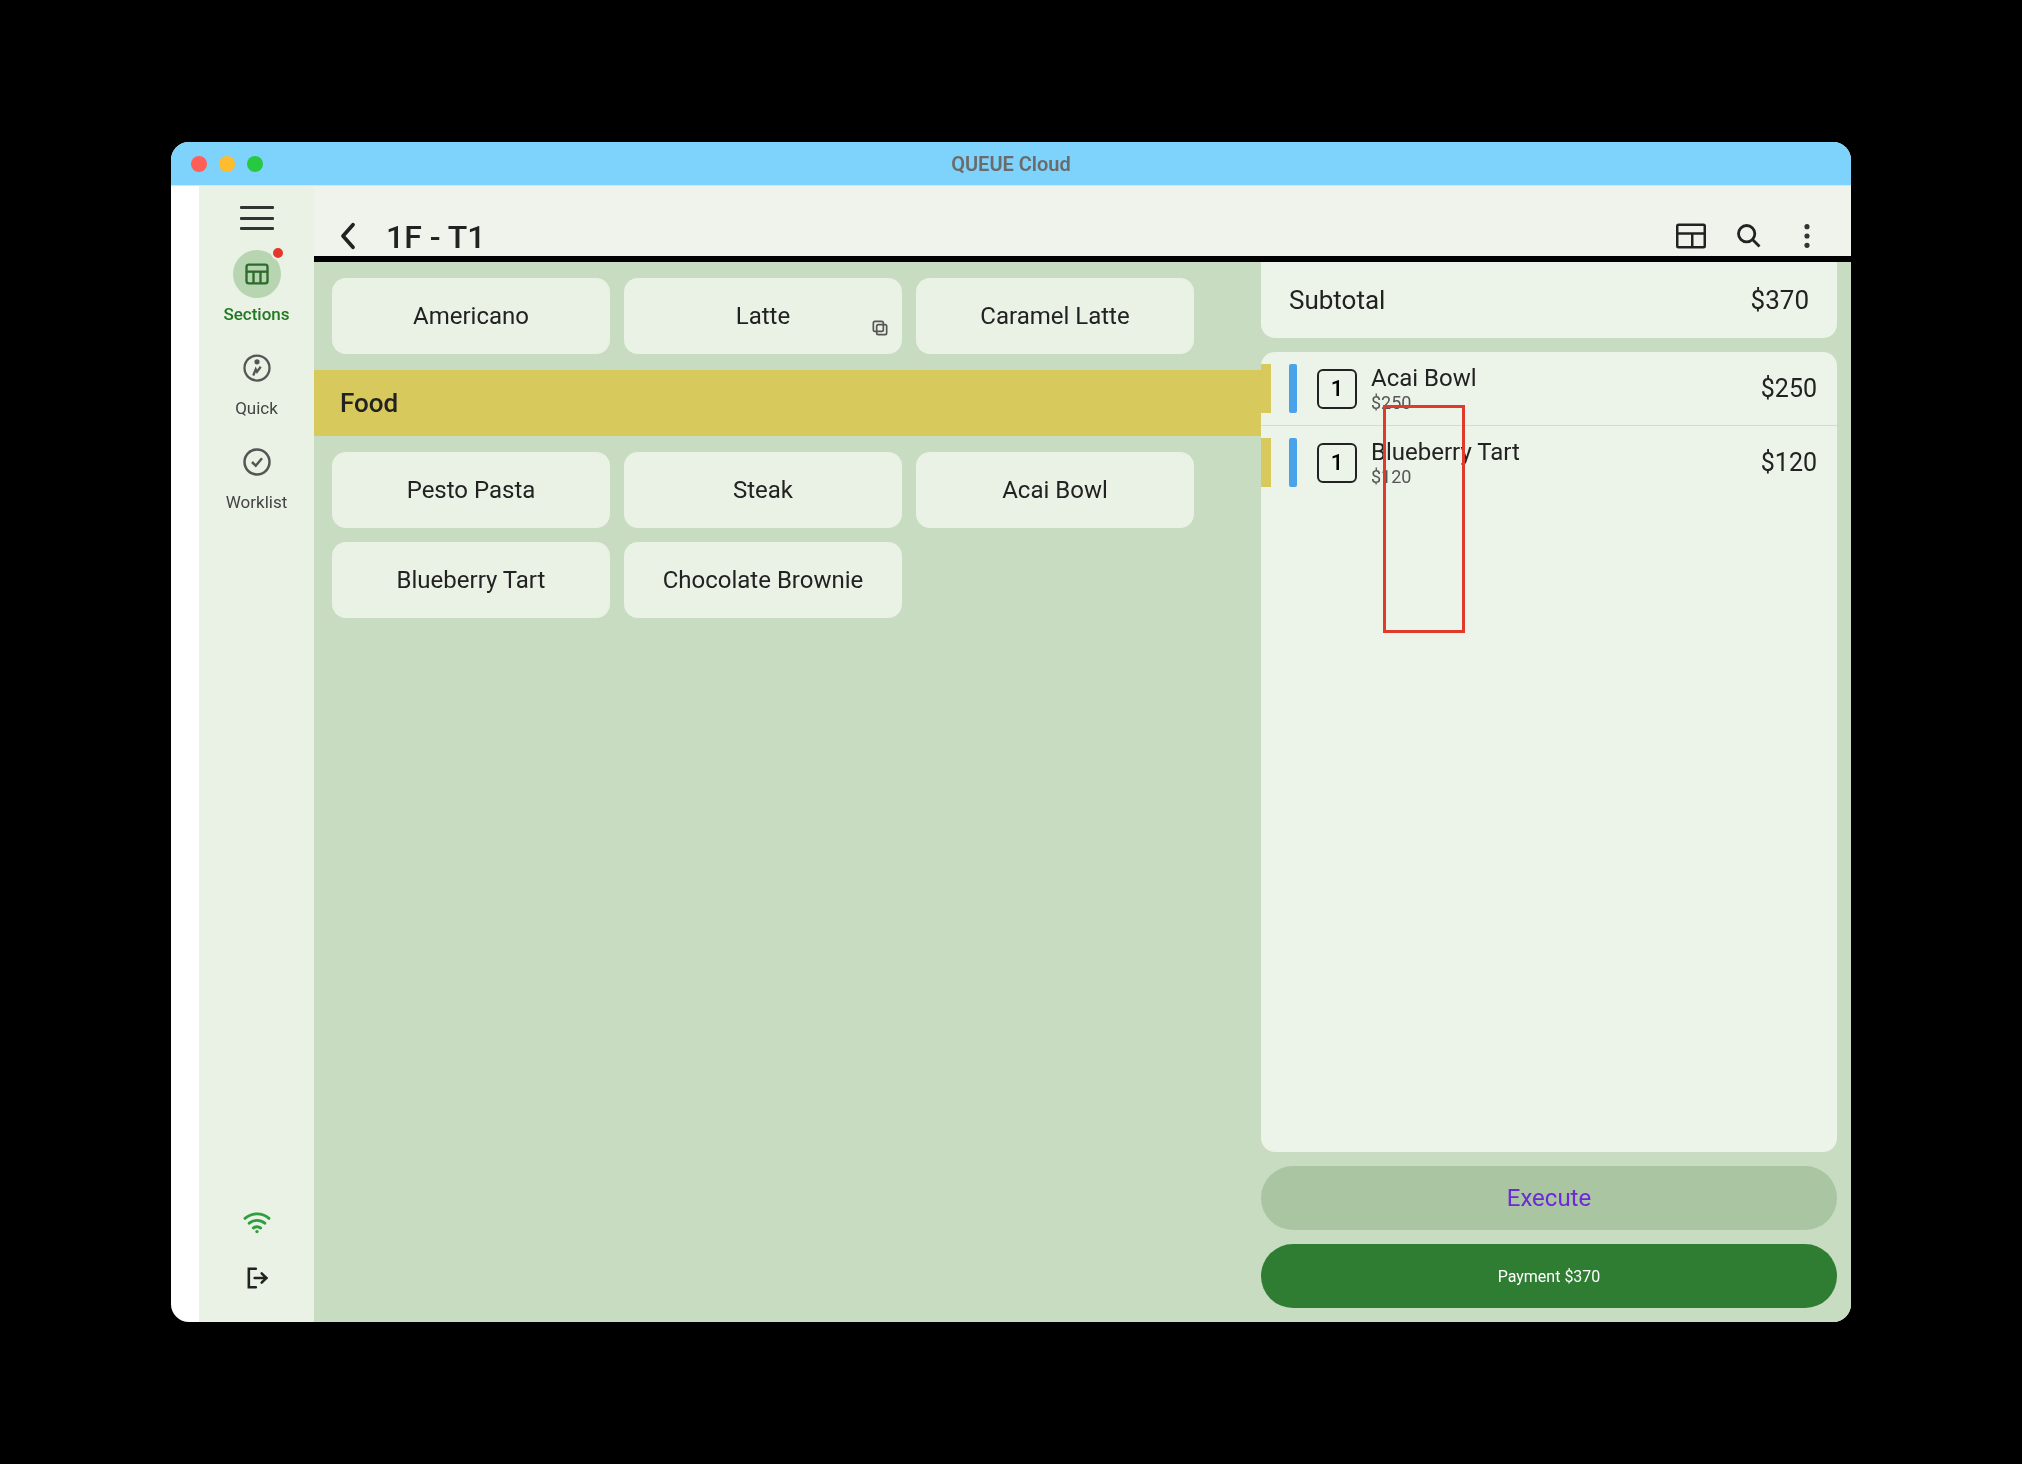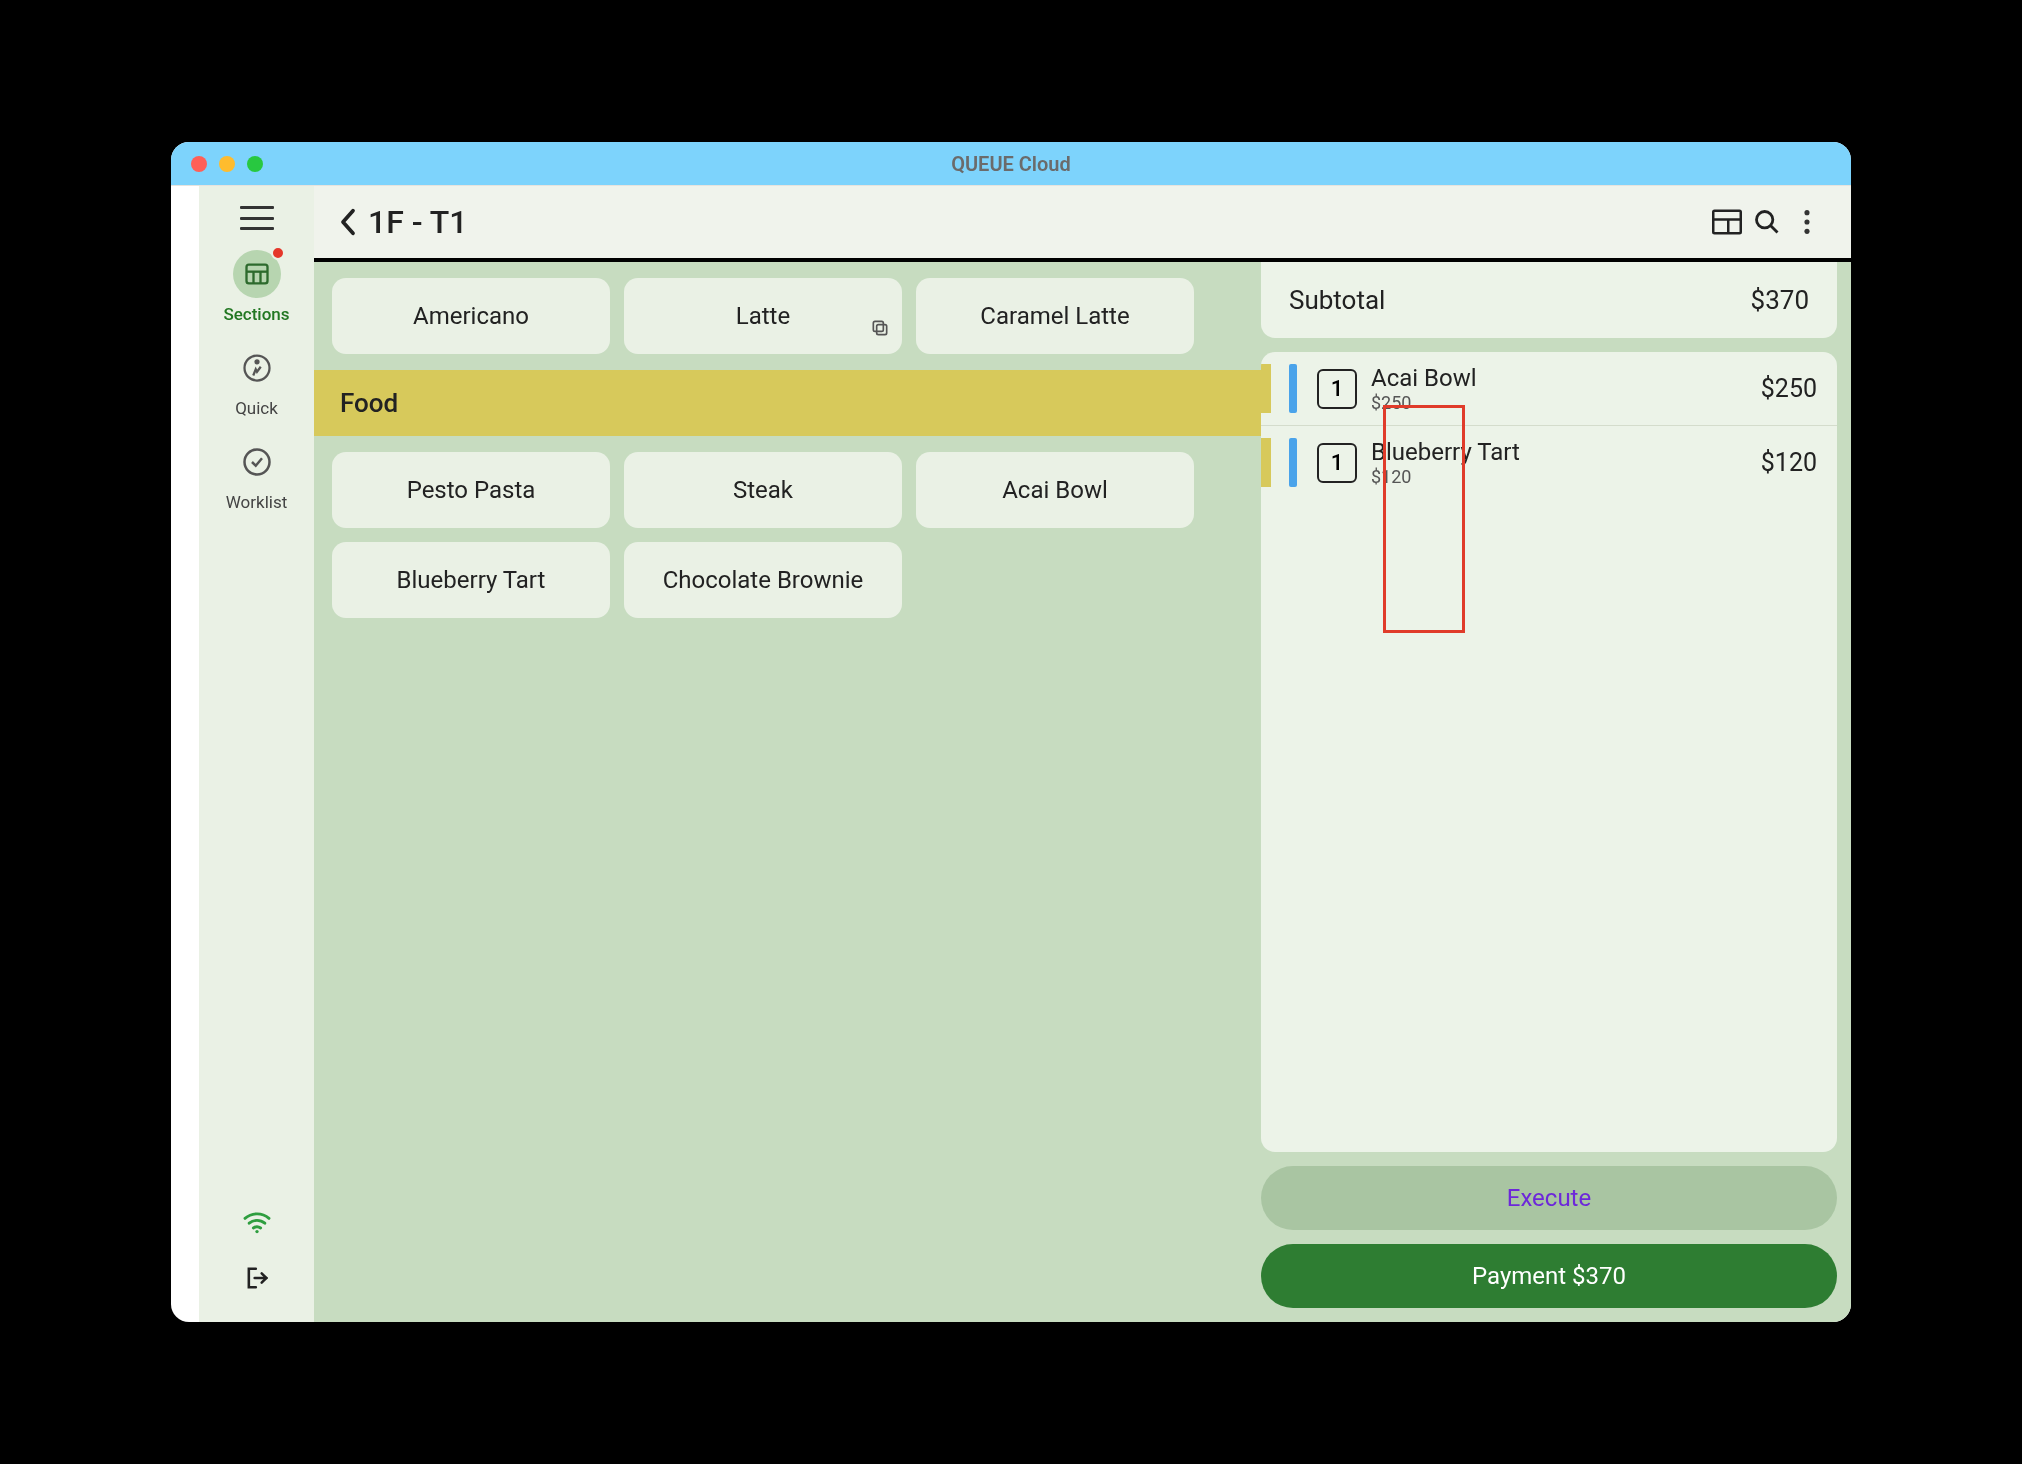--- a/index.html
+++ b/index.html
@@ -19,21 +19,21 @@
   .rail-icon.active { background:#b7d5b0; }
   .rail-label { font-size:17px; color:#444; }
   .rail-label.active { color:#227722; font-weight:500; }
   .badge { position:absolute; top:-4px; right:-4px; width:14px; height:14px; border-radius:50%; background:#e5372a; border:2px solid #eaf1e5; }
   .rail-spacer { flex:1; }
   .rail-footer { padding-bottom:26px; display:flex; flex-direction:column; gap:26px; align-items:center; }
   .menu-icon-bars { width:34px; height:24px; display:flex; flex-direction:column; justify-content:space-between; }
   .menu-icon-bars span { height:3px; background:#333; border-radius:1px; }
   .content { flex:1; display:flex; flex-direction:column; min-width:0; }
   
-  .topbar { height:76px; background:#f0f3ec; display:flex; align-items:center; padding:0 24px 0 14px; border-bottom:4px solid #000000; }
+  .topbar { height:76px; background:#f0f3ec; display:flex; align-items:flex-end; padding:0 24px 0 14px; gap:18px; border-bottom:6px solid #000000; }
   .back-btn { width:40px; height:40px; display:flex; align-items:center; justify-content:center; cursor:pointer; }
   .page-title { font-size:32px; font-weight:500; color:#222; }
   .topbar-spacer { flex:1; }
   .topbar-icon { width:40px; height:40px; display:flex; align-items:center; justify-content:center; cursor:pointer; }
   
   .main { flex:1; display:flex; min-height:0; }
   .menu-area { flex:1; background:#c7dcc0; display:flex; flex-direction:column; overflow:auto; }
   .section-header { padding:18px 26px; font-size:26px; font-weight:600; color:#fff; }
   .section-header.coffee { background:#6159c2; }
   .section-header.food { background:#d7c95b; color:#222; font-weight:500; }
@@ -47,21 +47,21 @@
   .order-row { display:flex; align-items:center; gap:14px; padding:12px 20px 12px 0; border-bottom:1px solid #d4dccc; position:relative; }
   .order-row:last-child { border-bottom:none; }
   .row-stripe-a { width:10px; align-self:stretch; }
   .row-stripe-b { width:8px; align-self:stretch; margin-left:4px; border-radius:2px; }
   .qty-box { width:40px; height:40px; border:2px solid #222; border-radius:6px; display:flex; align-items:center; justify-content:center; font-size:22px; font-weight:500; margin-left:6px; }
   .row-body { flex:1; display:flex; flex-direction:column; }
   .row-name { font-size:24px; color:#222; }
   .row-unit { font-size:18px; color:#555; }
   .row-price { font-size:25px; color:#222; }
   .execute-btn { height:64px; background:#a9c5a2; border-radius:32px; display:flex; align-items:center; justify-content:center; font-size:24px; color:#6d28d9; cursor:pointer; }
-  .pay-btn { height:64px; background:#2e7d32; border-radius:32px; display:flex; align-items:center; justify-content:center; font-size:24px; color:#fff; cursor:pointer; }
+  .pay-btn { height:64px; background:#2e7d32; border-radius:32px; display:flex; align-items:center; justify-content:center; font-size:16px; color:#fff; cursor:pointer; }
   
   .highlight-box { position:absolute; border:3px solid #e03b2a; width:82px; height:228px; top:143px; left:1069px; pointer-events:none; }
   .content-wrap { position:relative; flex:1; display:flex; min-height:0; }
 </style>
 </head>
 <body>
 
 <div class="window">
   <div class="titlebar">
     <div class="traffic">

